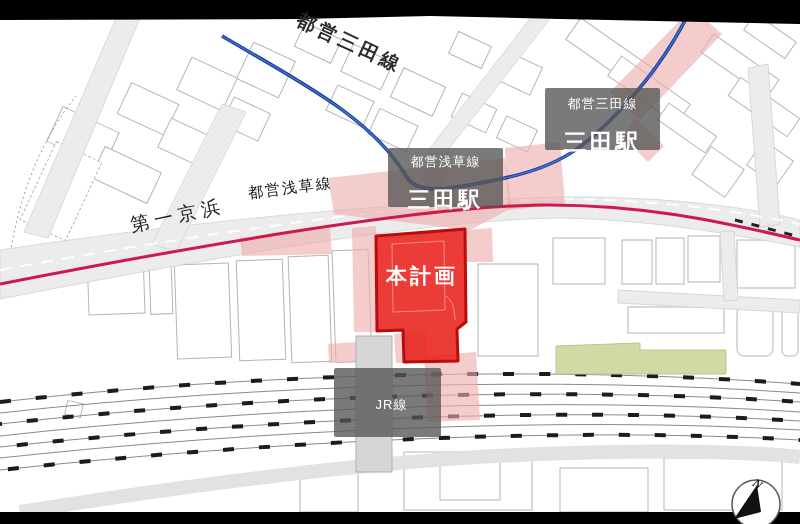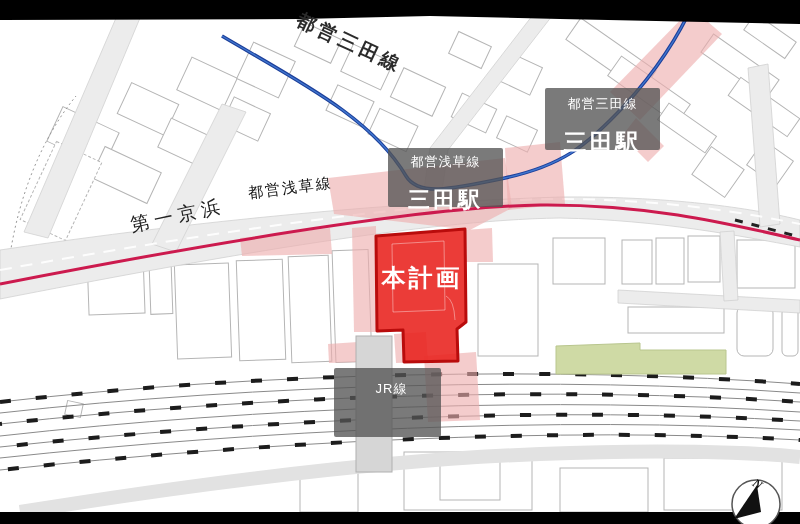--- a/index.html
+++ b/index.html
@@ -15,21 +15,21 @@
   .bld.dash{stroke-dasharray:3 2;}
   .road{fill:var(--road_gray);stroke:#cfcfcf;stroke-width:.75;}
   .track{fill:none;stroke:#8a8a8a;stroke-width:1;}
   .tdash{fill:none;stroke:#1c1c1c;stroke-width:4;stroke-dasharray:11 25;}
   .pink{fill:var(--pink);opacity:.62;stroke:none;}
   .lbl{position:absolute;white-space:nowrap;color:#2b2b2b;}
   .rot{transform-origin:0 0;}
   .stbox{position:absolute;background:var(--label_box);color:#fff;text-align:center;border-radius:2px;}
   .stbox .line1{font-size:13px;letter-spacing:1px;margin-top:7px;}
   .stbox .line2{font-size:23px;font-weight:bold;letter-spacing:3px;margin-top:14px;}
-  .planlbl{position:absolute;color:#fff;font-weight:bold;font-size:24px;letter-spacing:3px;text-align:center;}
+  .planlbl{position:absolute;color:#fff;font-weight:bold;font-size:21px;letter-spacing:3px;text-align:center;}
   .northlbl{position:absolute;font-family:"Liberation Serif","DejaVu Serif",serif;
             font-style:italic;font-weight:bold;font-size:12px;color:#111;transform:rotate(33deg);}
 </style>
 </head>
 <body>
 
 <div class="canvas">
 
   <svg width="800" height="524" viewBox="0 0 800 524">
 
@@ -159,20 +159,20 @@
     <div class="line1">都営三田線</div>
     <div class="line2">三田駅</div>
   </div>
 
   <div class="stbox" style="left:388px;top:148px;width:115px;height:59px;">
     <div class="line1" style="margin-top:5px;">都営浅草線</div>
     <div class="line2" style="font-size:22px;">三田駅</div>
   </div>
 
   <div class="stbox" style="left:334px;top:368px;width:107px;height:69px;">
-    <div class="line1" style="margin-top:12px;padding-left:8px;">JR線</div>
+    <div class="line1" style="margin-top:28px;padding-left:8px;">JR線</div>
   </div>
 
   <div class="planlbl" style="left:378px;top:262px;width:88px;">本計画</div>
 
   <div class="northlbl" style="left:753px;top:477px;">N</div>
 
 </div>
 
 </body></html>

